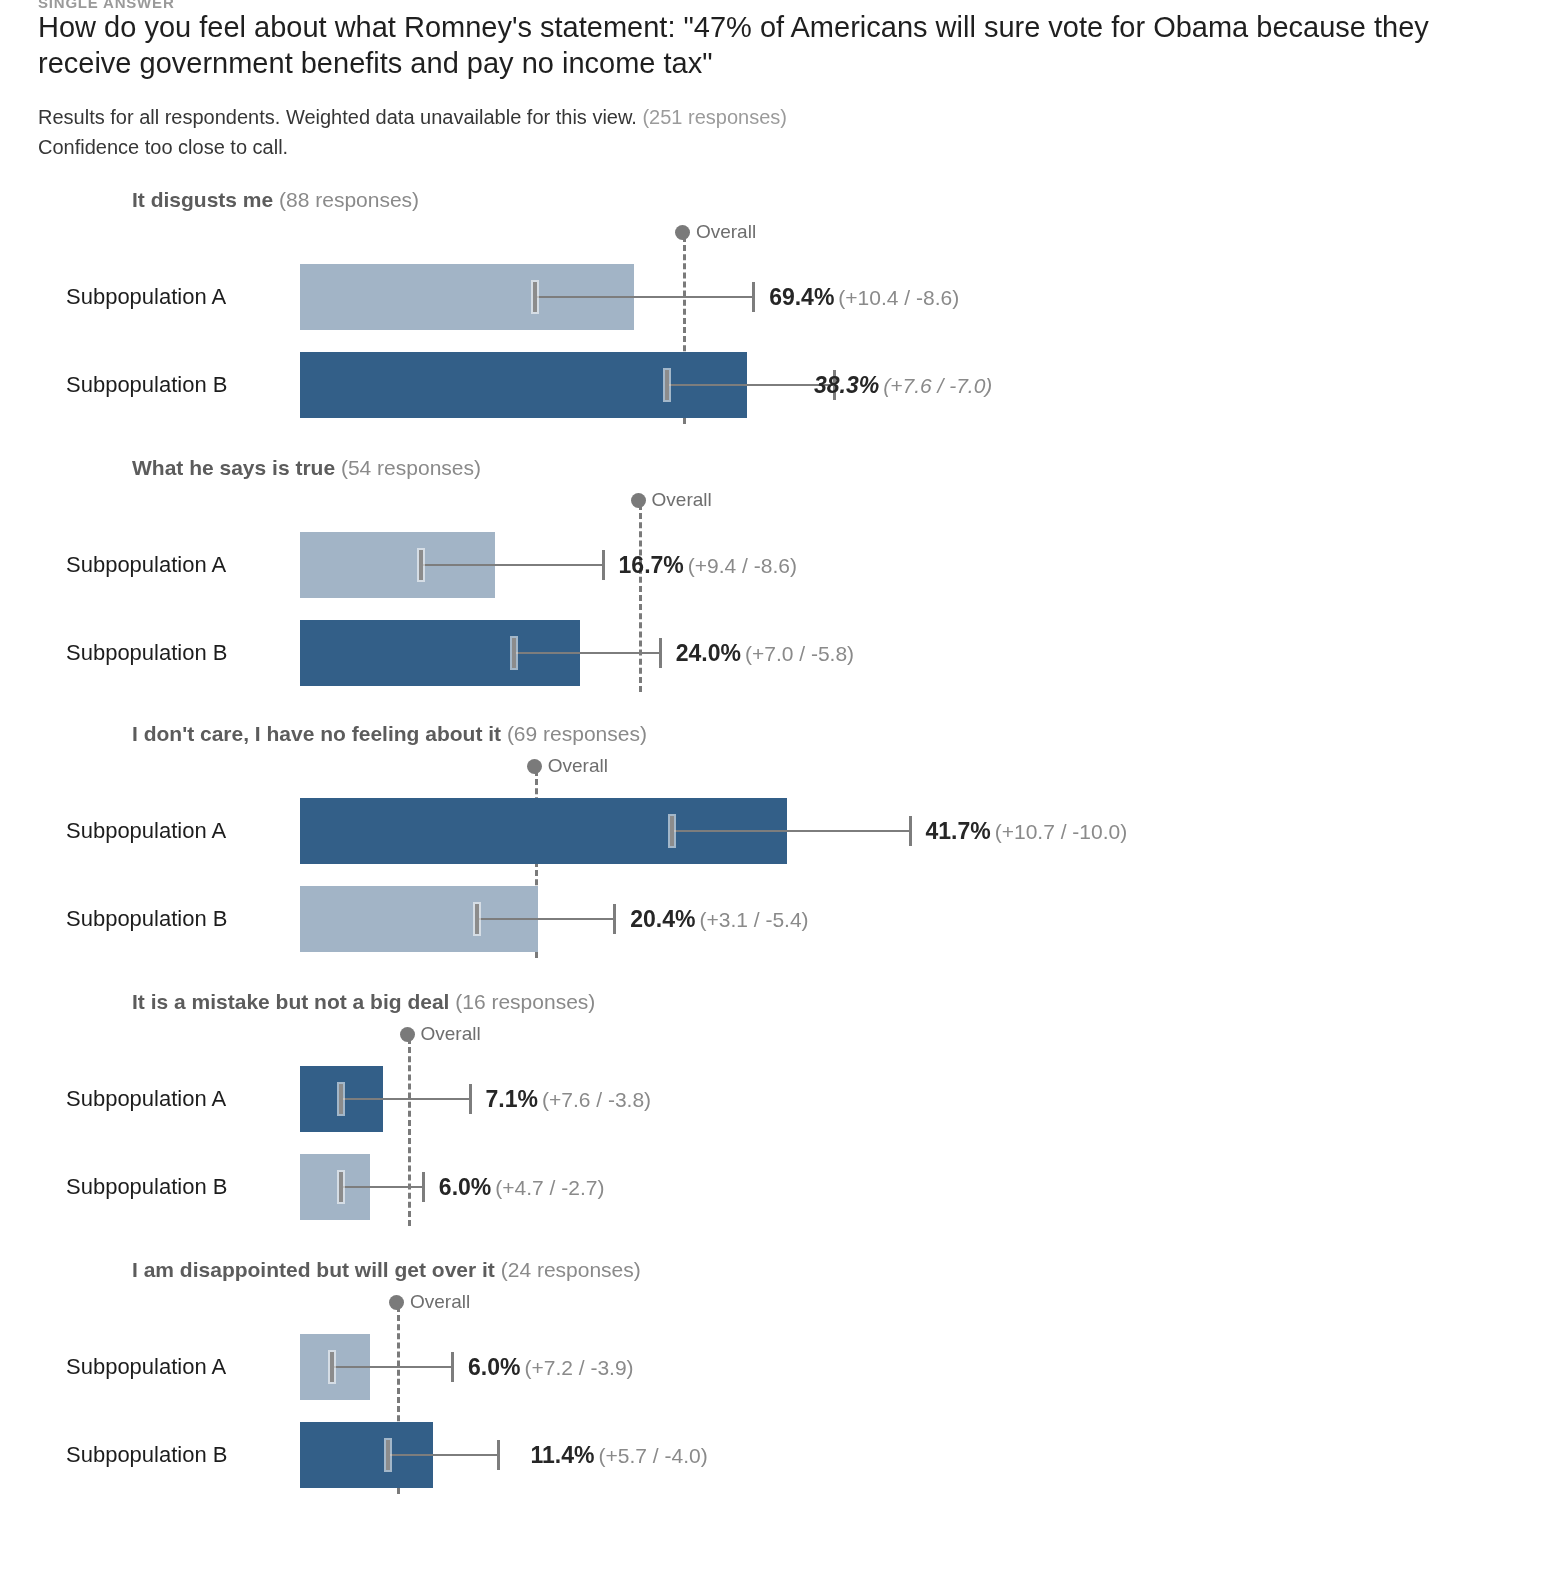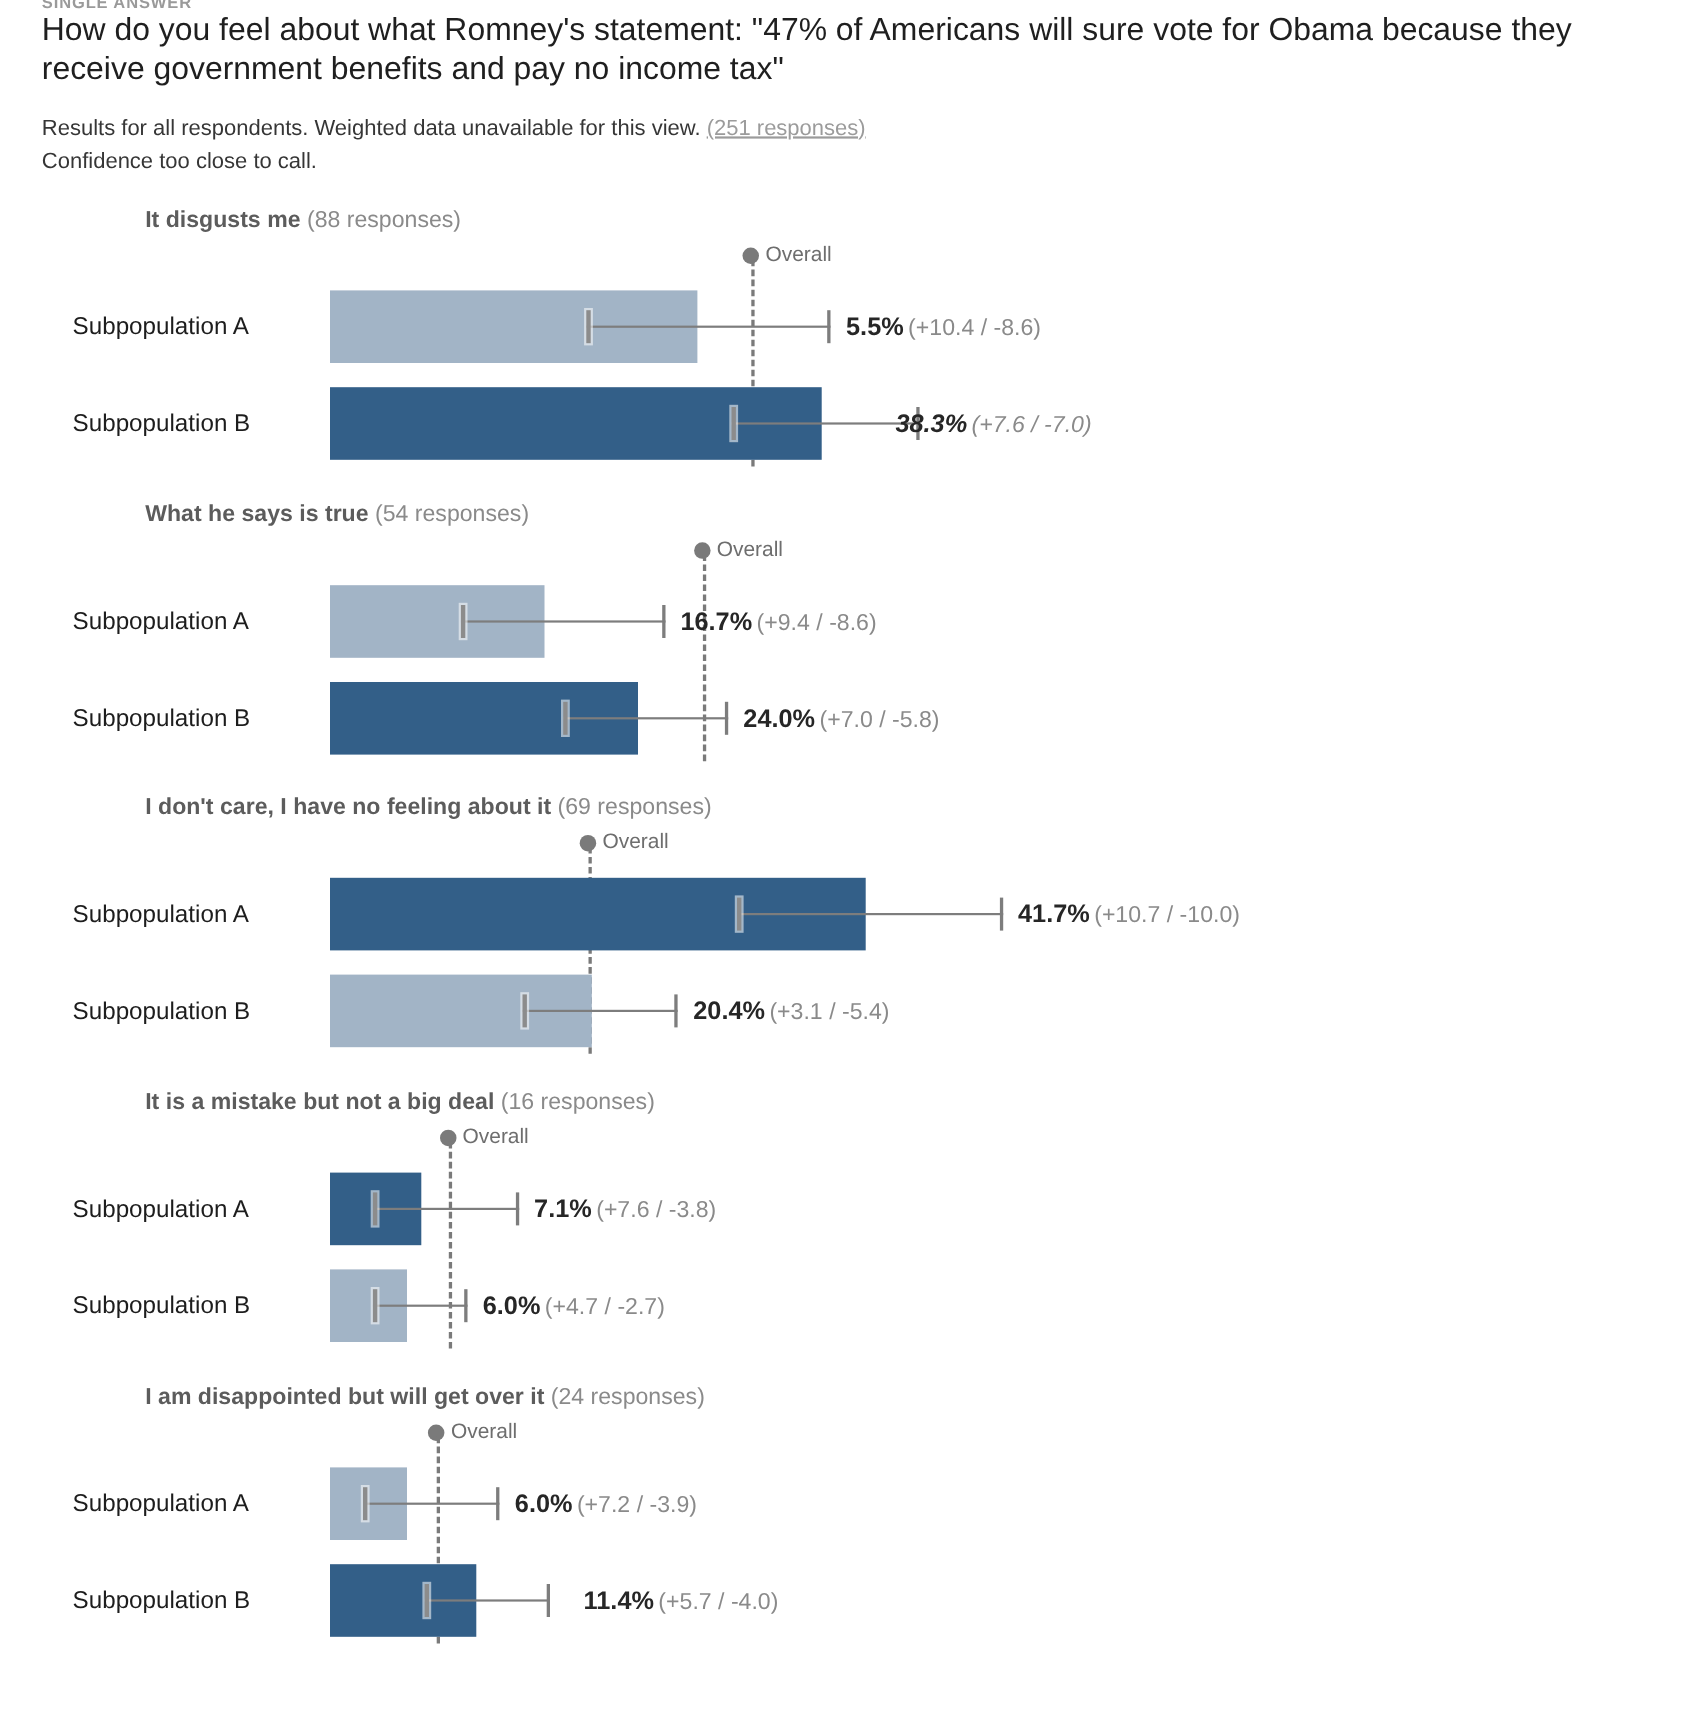--- a/index.html
+++ b/index.html
@@ -39,21 +39,21 @@
   }
   .sub-line {
     position: absolute;
     left: 38px;
     top: 102px;
     width: 1450px;
     font-size: 20px;
     line-height: 1.5;
     color: #363636;
   }
-  .sub-line .muted { color: #9b9b9b; text-decoration: underline; }
+  .sub-line .muted { color: #9b9b9b; }
 
   
   .section {
     position: absolute;
     left: 0;
     width: 1550px;
   }
   .section-title {
     position: absolute;
     font-size: 21px;
@@ -170,21 +170,21 @@
         <span class="overall-dot" style="background: rgb(122, 122, 122);"></span>
         <span class="overall-label">Overall</span>
       </div>
       <div class="overall-line" style="left: 682.943px; top: 48px; height: 188px; border-left-color: rgb(122, 122, 122);"></div>
       <div class="row" style="top: 76px;">
         <div class="row-label">Subpopulation A</div>
         <div class="bar" style="left: 300px; width: 333.762px; background: rgb(162, 180, 198);"></div>
         <div class="errbar" style="left: 533.4px; width: 221.73px; background: rgb(125, 125, 125);"></div>
         <div class="errcap left-cap" style="left: 533.4px;"></div>
         <div class="errcap" style="left: 752.13px; background: rgb(125, 125, 125);"></div>
-        <div class="value-label" style="left: 769.13px;"><span class="v-main">5.5%</span><span class="v-ci">(+10.4 / -8.6)</span></div>
+        <div class="value-label" style="left: 769.13px;"><span class="v-main">69.4%</span><span class="v-ci">(+10.4 / -8.6)</span></div>
       </div>
       <div class="row" style="top: 164px;">
         <div class="row-label">Subpopulation B</div>
         <div class="bar" style="left: 300px; width: 446.961px; background: rgb(51, 95, 136);"></div>
         <div class="errbar" style="left: 665.271px; width: 170.382px; background: rgb(125, 125, 125);"></div>
         <div class="errcap left-cap" style="left: 665.271px;"></div>
         <div class="errcap" style="left: 832.653px; background: rgb(125, 125, 125);"></div>
         <div class="value-label" style="left: 814px; font-style: italic;"><span class="v-main">38.3%</span><span class="v-ci">(+7.6 / -7.0)</span></div>
       </div>
     </div>

